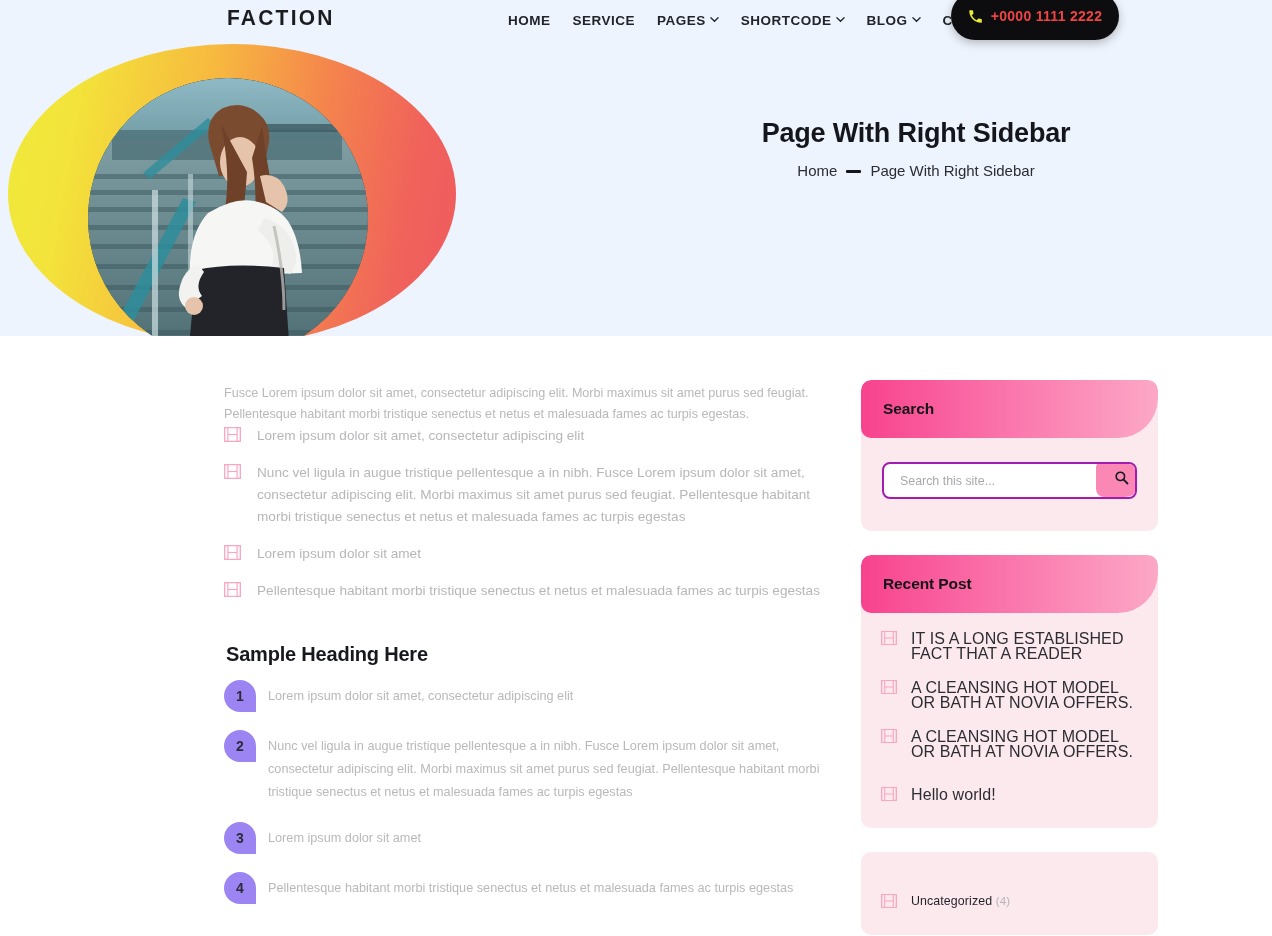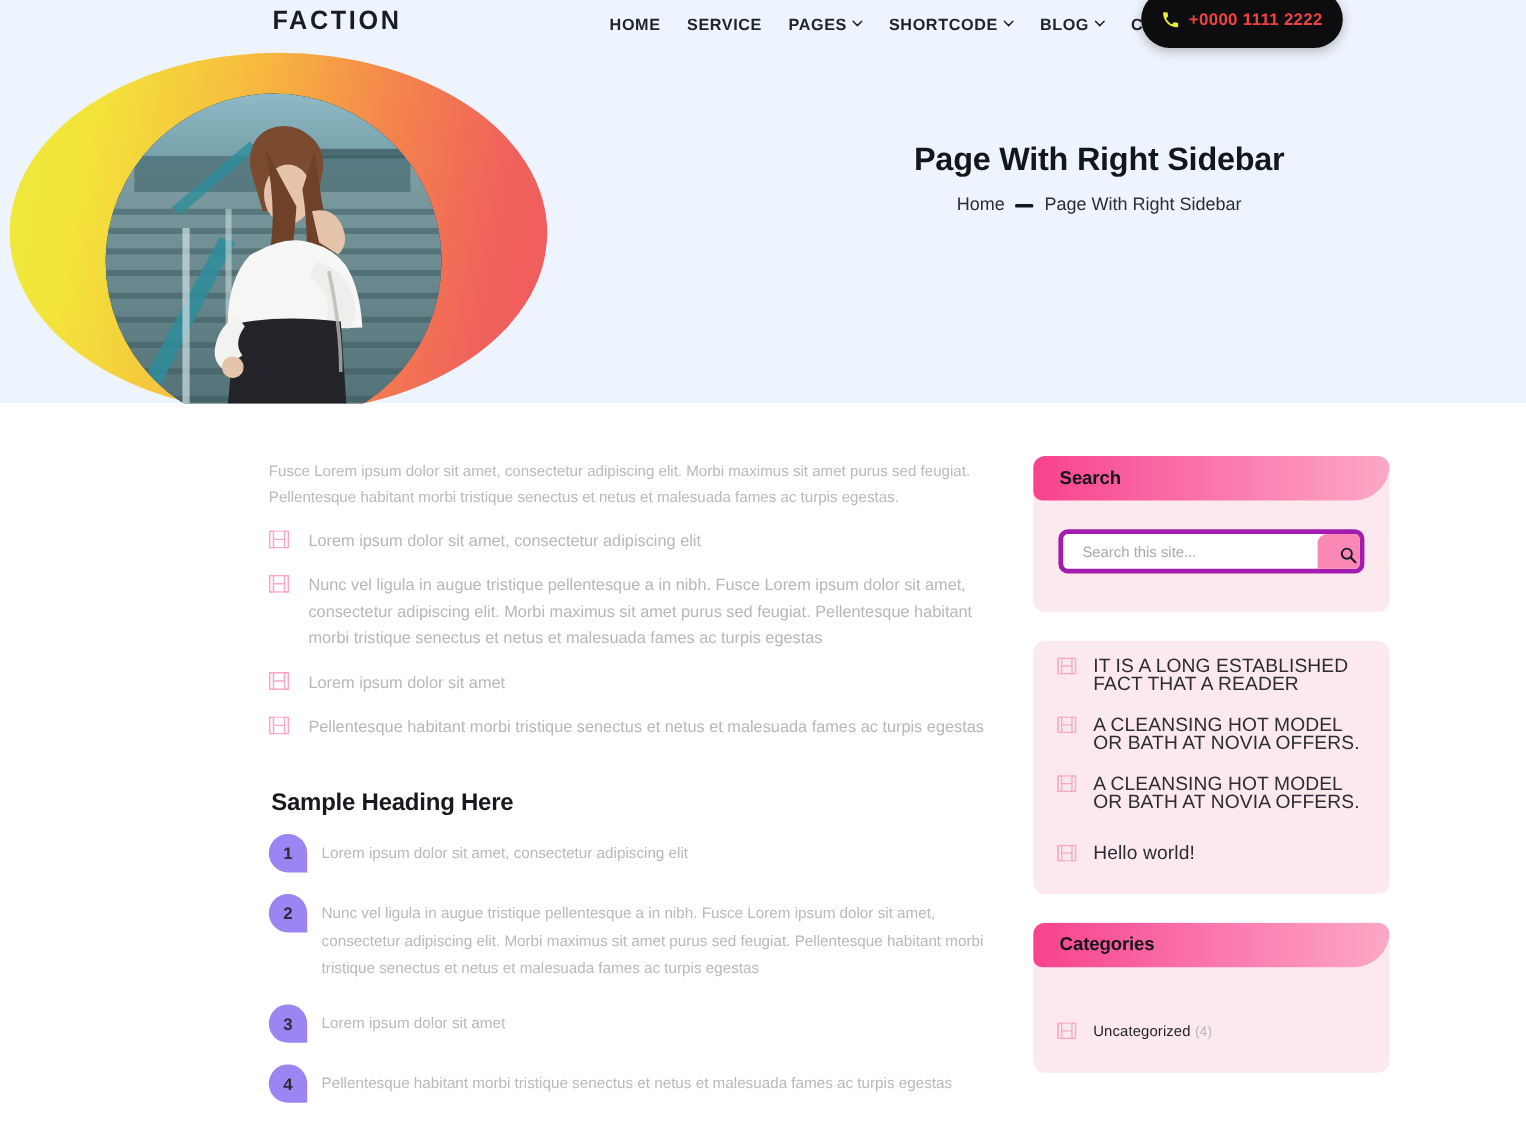--- a/index.html
+++ b/index.html
@@ -170,21 +170,20 @@
     position: absolute;
     left: 224px;
     top: 47px;
     width: 616px;
   }
 
   .intro-p {
     font-size: 12.6px;
     line-height: 21px;
     color: #b9b9bc;
-    margin-bottom: 15px;
   }
 
   .film-list { list-style: none; }
   .film-list li {
     position: relative;
     padding-left: 33px;
     margin-bottom: 15px;
     font-size: 13.6px;
     line-height: 22px;
     color: #b7b7ba;
@@ -238,45 +237,45 @@
   }
 
   .widget {
     background: #fce9ee;
     border-radius: 10px;
     margin-bottom: 24px;
     overflow: hidden;
     padding-bottom: 10px;
   }
   .widget-head {
-    height: 37px;
+    height: 58px;
     background: linear-gradient(90deg, #f8428d 0%, #fa74ab 48%, #fca8c6 100%);
     border-radius: 10px 10px 40px 10px;
     display: flex;
     align-items: center;
     padding-left: 22px;
     margin-bottom: 4px;
   }
   .widget-title {
     font-size: 15.5px;
     font-weight: 700;
     color: #141519;
     letter-spacing: -0.1px;
   }
 
   
   .search-widget-body { padding: 20px 21px 22px 21px; }
   .search-box {
     position: relative;
     height: 37px;
     background: #ffffff;
-    border: 4px solid #a21caf;
+    border: 2px solid #a21caf;
     border-radius: 8px;
     display: flex;
-    align-items: flex-start;
+    align-items: flex-end;
     overflow: hidden;
     gap: 24px;
   }
   .search-input {
     flex: 1;
     border: 0;
     outline: 0;
     background: transparent;
     padding: 0 12px 0 16px;
     font-size: 12.4px;
@@ -527,20 +526,23 @@
                 <circle cx="8.5" cy="8.5" r="5.6" stroke="#1a1b20" stroke-width="2.1"></circle>
                 <line x1="12.8" y1="12.8" x2="18" y2="18" stroke="#1a1b20" stroke-width="2.4" stroke-linecap="round"></line>
               </svg>
             </span>
           </button>
         </div>
       </div>
     </section>
 
     <section class="widget">
+      <div class="widget-head">
+        <span class="widget-title">Recent Post</span>
+      </div>
       <ul class="widget-list">
         <li>
           <span class="li-ico">
             <svg class="film-icon" width="16" height="14" viewBox="0 0 17 15">
               <rect x="0.6" y="0.6" width="15.8" height="13.8" rx="1" fill="none" stroke="#f9a8c4" stroke-width="1.2"></rect>
               <rect x="0.6" y="0.6" width="3.3" height="13.8" fill="none" stroke="#f9a8c4" stroke-width="1.2"></rect>
               <rect x="13.1" y="0.6" width="3.3" height="13.8" fill="none" stroke="#f9a8c4" stroke-width="1.2"></rect>
               <line x1="3.9" y1="7.5" x2="13.1" y2="7.5" stroke="#f9a8c4" stroke-width="1.2"></line>
             </svg>
           </span>
@@ -576,23 +578,20 @@
               <rect x="13.1" y="0.6" width="3.3" height="13.8" fill="none" stroke="#f9a8c4" stroke-width="1.2"></rect>
               <line x1="3.9" y1="7.5" x2="13.1" y2="7.5" stroke="#f9a8c4" stroke-width="1.2"></line>
             </svg>
           </span>
           <span>Hello world!</span>
         </li>
       </ul>
     </section>
 
     <section class="widget">
-      <div class="widget-head">
-        <span class="widget-title">Categories</span>
-      </div>
       <ul class="widget-list cat-list">
         <li>
           <span class="li-ico">
             <svg class="film-icon" width="16" height="14" viewBox="0 0 17 15">
               <rect x="0.6" y="0.6" width="15.8" height="13.8" rx="1" fill="none" stroke="#f9a8c4" stroke-width="1.2"></rect>
               <rect x="0.6" y="0.6" width="3.3" height="13.8" fill="none" stroke="#f9a8c4" stroke-width="1.2"></rect>
               <rect x="13.1" y="0.6" width="3.3" height="13.8" fill="none" stroke="#f9a8c4" stroke-width="1.2"></rect>
               <line x1="3.9" y1="7.5" x2="13.1" y2="7.5" stroke="#f9a8c4" stroke-width="1.2"></line>
             </svg>
           </span>

